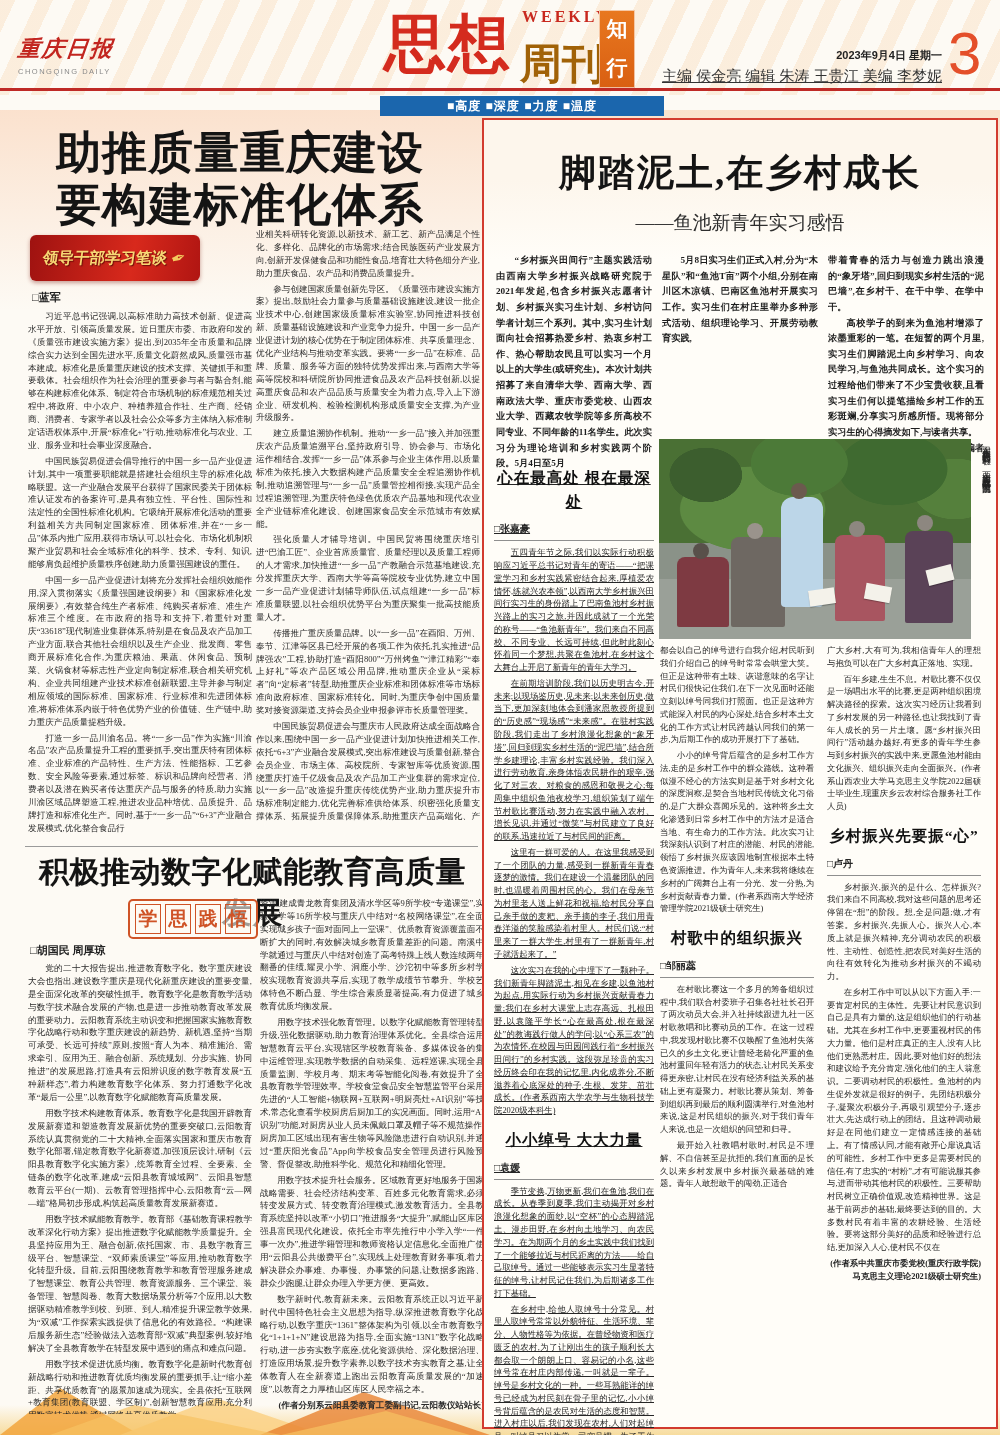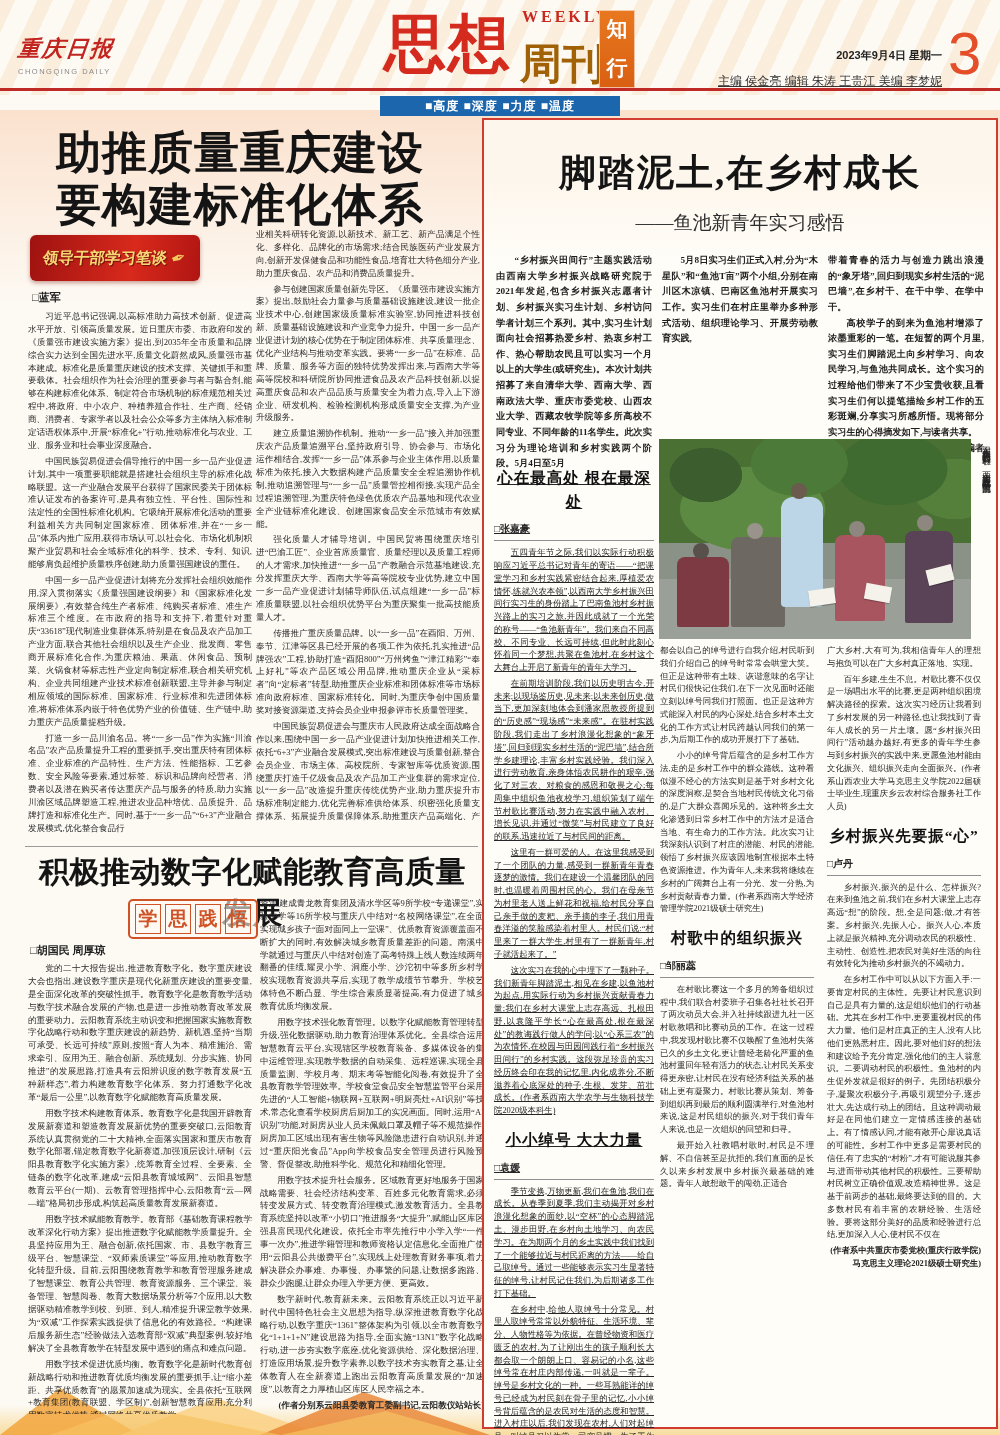--- a/index.html
+++ b/index.html
@@ -14,24 +14,24 @@
   #logo{position:absolute;left:18px;top:34px;width:130px;}
   #logo .cn{font-size:22px;font-weight:bold;color:#c2251f;transform:skewX(-6deg);letter-spacing:2px;font-style:italic;}
   #logo .en{font-size:7.5px;color:#8a8a8a;letter-spacing:1.5px;font-family:"Liberation Sans",sans-serif;margin-top:3px;}
   #title-main{position:absolute;left:384px;top:2px;font-size:62px;font-weight:bold;color:#d42b1e;letter-spacing:2px;font-family:"Liberation Serif",serif;}
   #title-sub{position:absolute;left:520px;top:36px;font-size:42px;font-weight:bold;color:#a16207;}
   #weekly{position:absolute;left:522px;top:8px;font-size:16px;font-weight:bold;color:#c8281e;letter-spacing:3px;font-family:"Liberation Serif",serif;}
   #badge{position:absolute;left:599px;top:10px;width:36px;height:78px;background:linear-gradient(180deg,#e8781f,#d95f12);box-shadow:inset 0 0 0 1px rgba(255,255,255,.6);display:flex;flex-direction:column;align-items:center;justify-content:space-around;}
   #badge span{color:#fff;font-size:21px;font-weight:bold;line-height:1;}
   #dateblock{position:absolute;right:58px;top:48px;text-align:right;font-family:"Liberation Sans",sans-serif;}
   #dateblock .d1{font-size:11px;color:#222;font-weight:bold;}
-  #dateblock .d2{font-size:12px;color:#333;margin-top:10px;text-decoration:underline;}
+  #dateblock .d2{font-size:15px;color:#333;margin-top:4px;text-decoration:underline;}
   #pagenum{position:absolute;left:948px;top:24px;font-size:60px;color:#e44f2a;font-family:"Liberation Sans",sans-serif;line-height:1;}
   #redrule{position:absolute;left:0;top:88px;width:1000px;height:3px;background:#bf2a26;}
-  #tagbar{position:absolute;left:380px;top:96px;width:240px;height:20px;background:#1b66ad;color:#fff;font-size:12px;font-weight:bold;display:flex;align-items:center;justify-content:center;letter-spacing:1px;font-family:"Liberation Sans",sans-serif;}
+  #tagbar{position:absolute;left:380px;top:96px;width:284px;height:20px;background:#1b66ad;color:#fff;font-size:12px;font-weight:bold;display:flex;align-items:center;justify-content:center;letter-spacing:1px;font-family:"Liberation Sans",sans-serif;}
   
   .col{position:absolute;text-align:justify;overflow:hidden;font-size:8.6px;line-height:1.5;color:#2a2a2a;}
   .col p{margin:0 0 3px;text-indent:2em;}
   .col p.noindent{text-indent:0;}
   .attr{text-align:right;font-weight:bold;text-indent:0 !important;}
   
   #hl1{position:absolute;left:30px;top:128px;width:420px;text-align:center;font-size:45px;font-weight:bold;color:#141414;line-height:1.15;letter-spacing:1px;}
   #banner{position:absolute;left:30px;top:235px;width:170px;height:46px;background:linear-gradient(100deg,#9e1210,#d8291c 60%,#b01512);border-radius:6px;display:flex;align-items:center;justify-content:center;box-shadow:0 2px 4px rgba(120,20,10,.4);}
   #banner .t{color:#f7d774;font-size:15.5px;font-weight:bold;transform:skewX(-8deg);text-shadow:1px 1px 1px #6d0d08;}
   #banner .pen{color:#f3c95e;font-size:18px;margin-left:4px;transform:rotate(-20deg);}
@@ -196,17 +196,17 @@
     <p class="sby">□邹丽蕊</p>
     <p>在村歌比赛这一个多月的筹备组织过程中,我们联合村委班子召集各社社长召开了两次动员大会,并入社持续跟进九社一区村歌教唱和比赛动员的工作。在这一过程中,我发现村歌比赛不仅唤醒了鱼池村失落已久的乡土文化,更让曾经老龄化严重的鱼池村重回年轻有活力的状态,让村民关系变得更亲密,让村民在没有经济利益关系的基础上更有凝聚力。村歌比赛从策划、筹备到组织再到最后的顺利圆满举行,对鱼池村来说,这是村民组织的振兴,对于我们青年人来说,也是一次组织的回望和归寻。</p>
     <p>最开始入社教唱村歌时,村民是不理解、不自信甚至是抗拒的,我们直面的是长久以来乡村发展中乡村振兴最基础的难题。青年人敢想敢干的闯劲,正适合</p>
   </div>
 
   <div class="fcol" style="left:343px;top:525px;width:154px;height:777px;">
     <p class="noindent">广大乡村,大有可为,我相信青年人的理想与抱负可以在广大乡村真正落地、实现。</p>
     <p>百年乡建,生生不息。村歌比赛不仅仅是一场唱出水平的比赛,更是两种组织困境解决路径的探索。这次实习经历让我看到了乡村发展的另一种路径,也让我找到了青年人成长的另一片土壤。愿“乡村振兴田间行”活动越办越好,有更多的青年学生参与到乡村振兴的实践中来,更愿鱼池村能由文化振兴、组织振兴走向全面振兴。(作者系山西农业大学马克思主义学院2022届硕士毕业生,现重庆乡云农村综合服务社工作人员)</p>
     <p class="stitle">乡村振兴先要振“心”</p>
     <p class="sby">□卢丹</p>
-    <p>乡村振兴,振兴的是什么、怎样振兴?在来到鱼池之前,我们在乡村大课堂上志存高远“想”的阶段。想,全是问题;做,才有答案。乡村振兴,先振人心。振兴人心,本质上就是振兴精神,充分调动农民的积极性、主动性、创造性,把农民对美好生活的向往有效转化为推动乡村振兴的不竭动力。</p>
+    <p>乡村振兴,振兴的是什么、怎样振兴?我们来自不同高校,我对这些问题的思考还停留在“想”的阶段。想,全是问题;做,才有答案。乡村振兴,先振人心。振兴人心,本质上就是振兴精神,充分调动农民的积极性、主动性、创造性,把农民对美好生活的向往有效转化为推动乡村振兴的不竭动力。</p>
     <p>在乡村工作中可以从以下方面入手:一要肯定村民的主体性。先要让村民意识到自己是具有力量的,这是组织他们的行动基础。尤其在乡村工作中,更要重视村民的伟大力量。他们是村庄真正的主人,没有人比他们更熟悉村庄。因此,要对他们好的想法和建议给予充分肯定,强化他们的主人翁意识。二要调动村民的积极性。鱼池村的内生促外发就是很好的例子。先团结积极分子,凝聚次积极分子,再吸引观望分子,逐步壮大,先达成行动上的团结。且这种调动最好是在同他们建立一定情感连接的基础上。有了情感认同,才能有敞开心扉说真话的可能性。乡村工作中更多是需要村民的信任,有了忠实的“村粉”,才有可能说服其参与,进而带动其他村民的积极性。三要帮助村民树立正确价值观,改造精神世界。这是基于前两步的基础,最终要达到的目的。大多数村民有着丰富的农耕经验、生活经验。要将这部分美好的品质和经验进行总结,更加深入人心,使村民不仅在</p>
     <p class="attr">(作者系中共重庆市委党校(重庆行政学院)马克思主义理论2021级硕士研究生)</p>
   </div>
 </div>
 
 </body></html>

